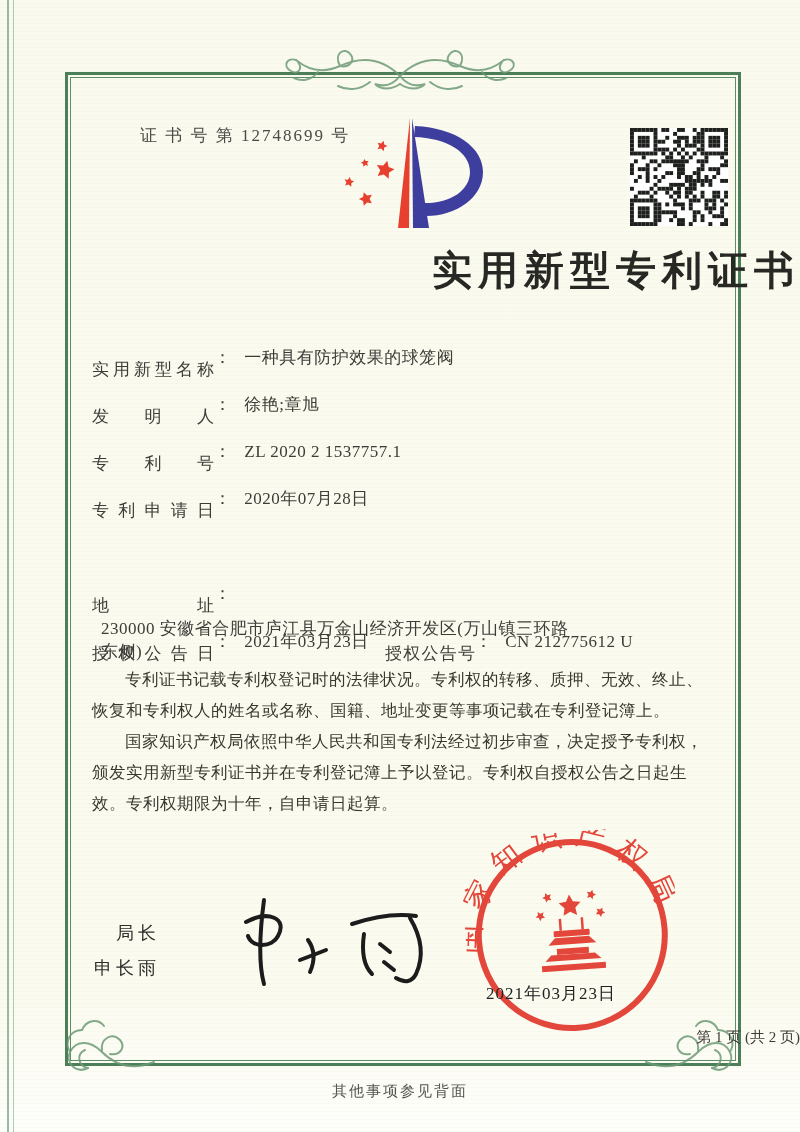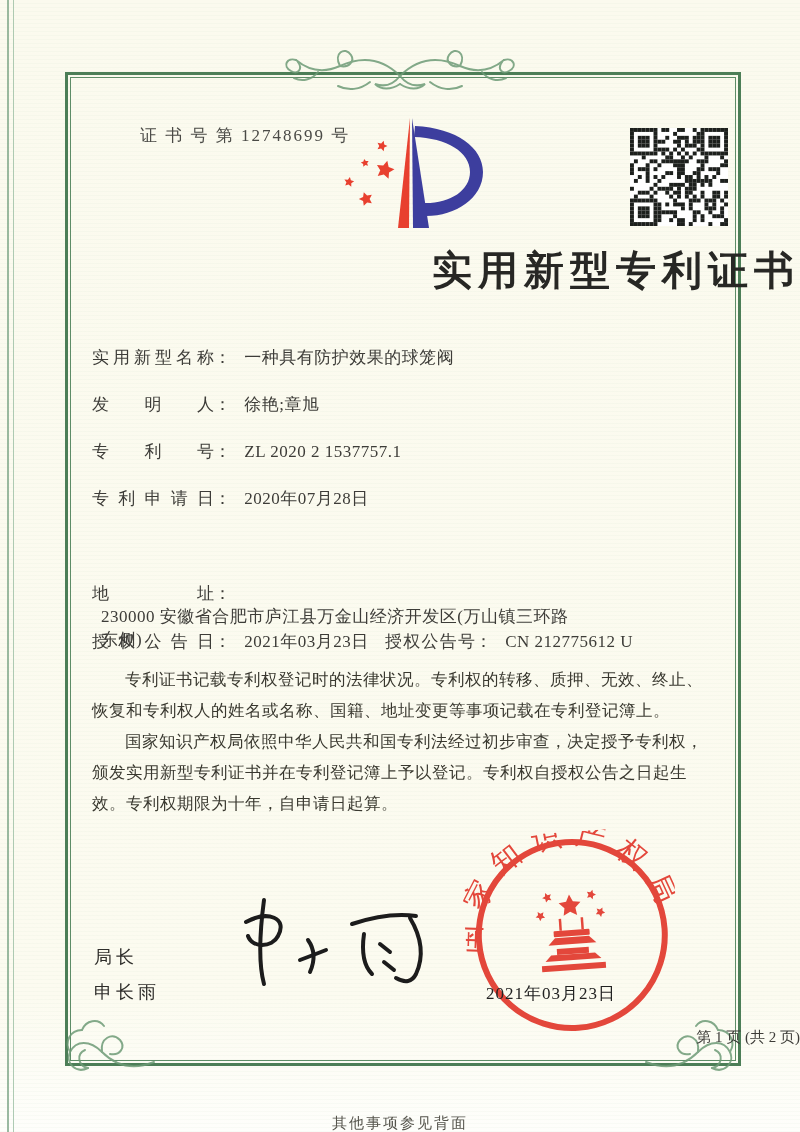--- a/index.html
+++ b/index.html
@@ -17,36 +17,36 @@
     border:3px solid #4c7e57;}
   .frame-inner{position:absolute;inset:2px;border:1px solid #5d8c67;}
   .orn{position:absolute;opacity:.85;}
   .orn path{fill:none;stroke:#6e9b77;stroke-width:2;stroke-linecap:round;}
   .cert-no{position:absolute;left:92px;top:124px;font-size:17px;letter-spacing:2px;color:#4a4a46;margin-left:48px;}
   .logo{position:absolute;left:335px;top:110px;width:150px;height:125px;}
   .qr{position:absolute;left:630px;top:128px;width:98px;height:98px;}
   .title{position:absolute;left:0;top:243px;width:100%;margin:0;text-align:right;
     font-size:40px;font-weight:600;letter-spacing:6px;color:#272724;}
   .row{position:absolute;left:92px;width:625px;font-size:17px;line-height:23px;color:#3d3c38;}
-  .lbl{display:inline-block;width:122px;text-align:justify;text-align-last:justify;vertical-align:top;}
+  .lbl{display:inline-block;width:122px;text-align:justify;text-align-last:justify;vertical-align:top;margin-top:12px;}
   .colon{vertical-align:top;}
   .val{display:inline-block;margin-left:9px;max-width:480px;vertical-align:top;letter-spacing:.5px;}
   .pair2{position:absolute;left:293px;top:0;}
   .pair2 .lbl{width:90px;}
   .body-text{position:absolute;left:92px;top:664px;width:622px;font-size:16.5px;
     line-height:31px;color:#39382f;}
   .body-text p{margin:0;text-indent:2em;letter-spacing:.5px;}
-  .director{position:absolute;left:94px;top:940px;font-size:18px;line-height:35px;letter-spacing:4px;color:#2e2d2a;}
+  .director{position:absolute;left:94px;top:916px;font-size:18px;line-height:35px;letter-spacing:4px;color:#2e2d2a;text-align:right;}
   .sig{position:absolute;left:212px;top:890px;width:235px;height:102px;}
   .sig path{fill:none;stroke:#1c1c1c;stroke-width:4;stroke-linecap:round;stroke-linejoin:round;}
   .seal{position:absolute;left:466px;top:832px;width:212px;height:212px;transform:rotate(-4deg);opacity:.93;}
   .seal-date{position:absolute;left:486px;top:982px;font-size:17px;letter-spacing:1px;color:#222;}
   .footer-page{position:absolute;left:0;top:1028px;width:100%;text-align:right;font-size:15px;color:#3d3c38;}
   .note{position:absolute;left:0;top:1082px;width:100%;text-align:center;font-size:15px;
-    letter-spacing:2px;color:#55544c;margin-top:32px;}
+    letter-spacing:2px;color:#55544c;}
 </style>
 </head>
 <body>
 
 <div class="page">
 
   <div class="edge-line"></div>
 
   <div class="frame">
     <div class="frame-inner"></div>

